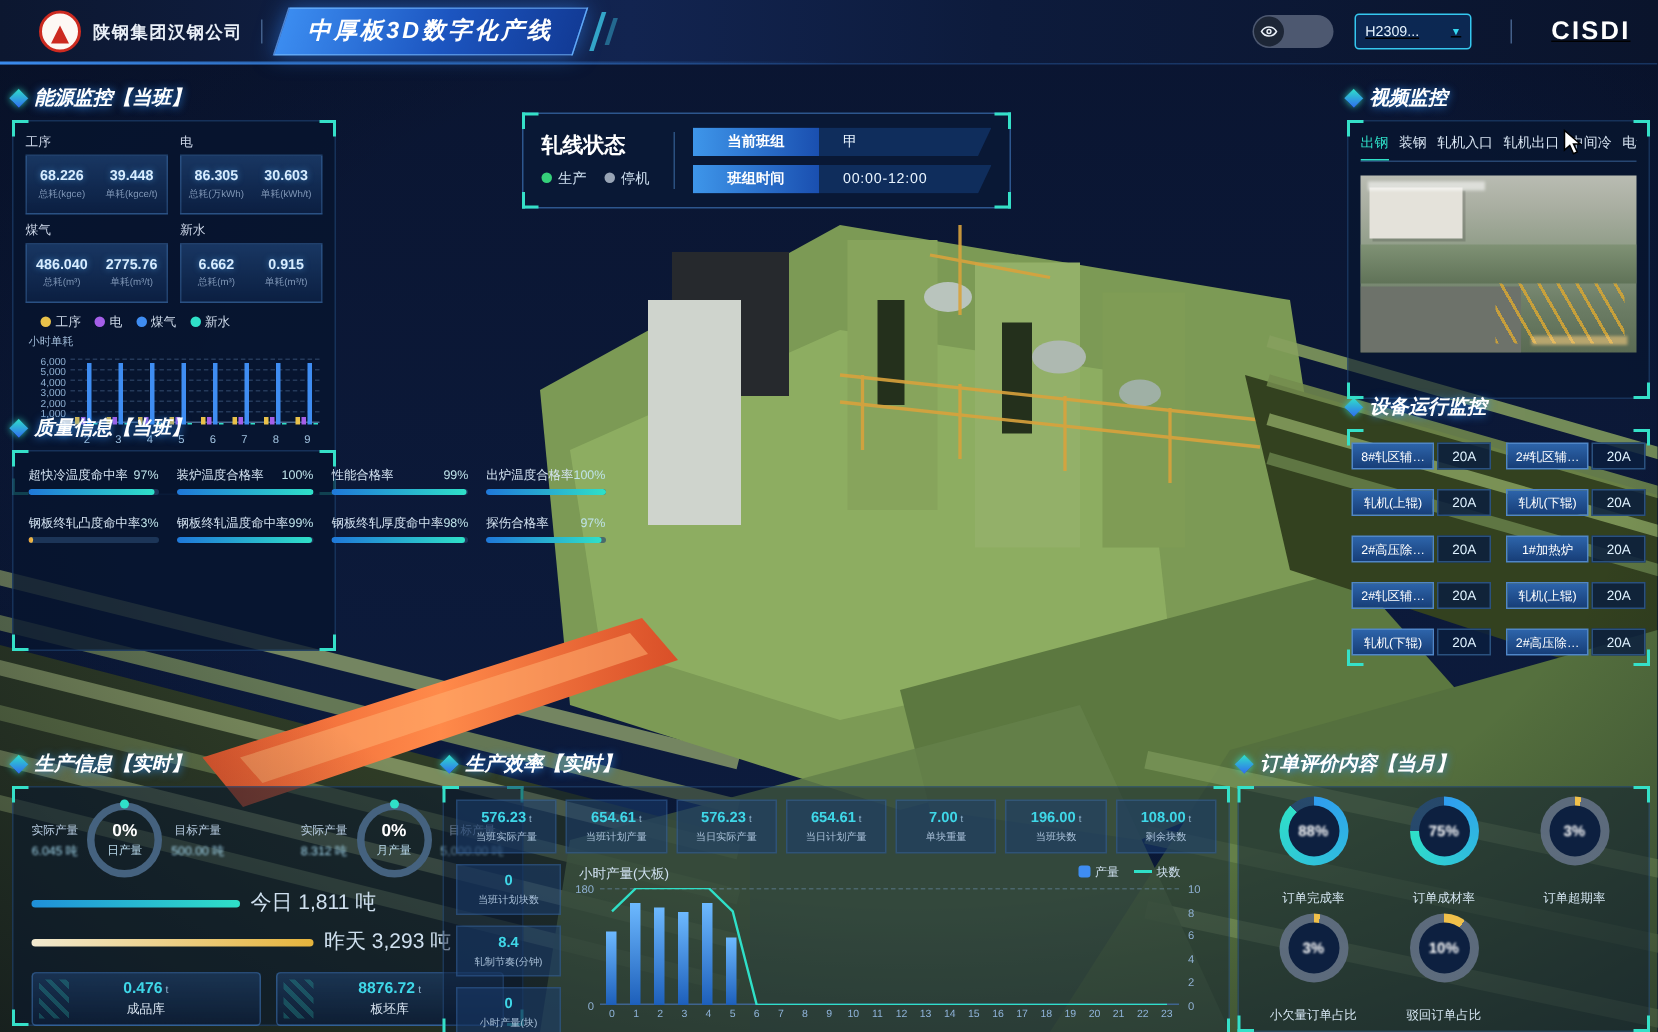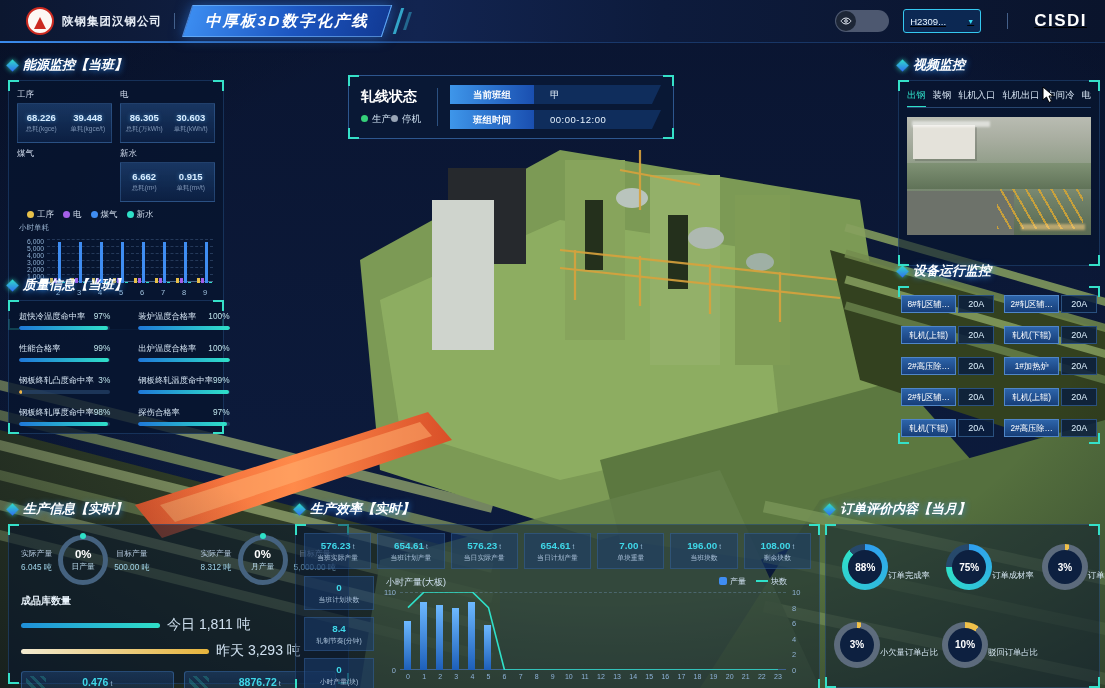--- a/index.html
+++ b/index.html
@@ -63,32 +63,32 @@
   .e-ylab{font-size:7.5px;color:#9ab4d0;margin-left:2px;}
   #energy-chart{position:relative;height:62px;margin-top:2px;}
   .tickline{position:absolute;left:30px;right:2px;height:1px;border-top:1px dashed rgba(110,150,200,.28);}
   .tickline.base{border-top:1px solid rgba(130,170,215,.55);}
   .ticklab{position:absolute;left:0;width:27px;text-align:right;font-size:6.8px;color:#8fb0d2;}
   .ebar{position:absolute;width:3px;}
   .exlab{position:absolute;bottom:0;width:14px;text-align:center;font-size:7.5px;color:#9fc0dd;}
   
   #quality{left:8px;top:276px;width:216px;}
   #quality .p-body{height:134px;padding:10px 10px 6px;box-sizing:border-box;}
-  .q-grid{display:grid;grid-template-columns:1fr 1fr;gap:13px 28px;}
+  .q-grid{display:grid;grid-template-columns:1fr 1fr 1fr 1fr;gap:13px 12px;}
   .q-head{display:flex;justify-content:space-between;align-items:baseline;}
   .q-label{font-size:8.3px;color:#d5e4f2;white-space:nowrap;overflow:hidden;max-width:76px;filter:blur(.3px);}
   .q-pct{font-size:8.3px;color:#bfe3ea;filter:blur(.5px);}
   .q-track{margin-top:4px;height:4px;border-radius:2px;background:rgba(40,70,110,.65);overflow:hidden;}
   .q-fill{height:100%;border-radius:2px;background:linear-gradient(90deg,#1f78d9,#2fe0c8);}
   .q-fill.amber{background:linear-gradient(90deg,#e8a03c,#f0c04a);}
   
   #status{left:348px;top:75px;width:326px;height:64px;box-sizing:border-box;z-index:11;
     background:rgba(9,25,54,.84);border:1px solid #2d568e;display:flex;align-items:center;padding:8px 12px;}
   .st-title{font-size:14px;font-weight:bold;color:#fff;}
-  .st-legend{display:flex;margin-top:7px;font-size:9.5px;color:#cfe0f0;}
+  .st-legend{display:flex;gap:12px;margin-top:7px;font-size:9.5px;color:#cfe0f0;}
   .st-legend .dot{width:7px;height:7px;border-radius:50%;display:inline-block;margin-right:4px;vertical-align:0;}
   .st-div{width:1px;height:38px;background:#2b5080;margin:0 12px 0 16px;}
   .st-rows{flex:1;display:flex;flex-direction:column;gap:6px;}
   .st-row{display:flex;height:19px;clip-path:polygon(0 0,100% 0,calc(100% - 9px) 100%,0 100%);
     background:rgba(25,70,140,.45);}
   .st-chip{width:84px;text-align:center;line-height:19px;font-size:9.5px;font-weight:bold;color:#fff;
     background:linear-gradient(90deg,#3e96ea,#1a4fb0);}
   .st-val{flex:1;line-height:19px;font-size:9.5px;color:#e8f4ff;padding-left:16px;letter-spacing:.5px;}
   
   #video{left:898px;top:56px;width:202px;}
@@ -168,21 +168,21 @@
   .fc-base{position:absolute;left:0;right:0;bottom:0;border-top:1px solid #3f648f;}
   .fc-llab{position:absolute;right:100%;margin-right:4px;font-size:7.5px;color:#8fb0d2;}
   .fc-rlab{position:absolute;left:100%;margin-left:6px;font-size:7.5px;color:#8fb0d2;}
   .fc-bar{position:absolute;bottom:0;width:7px;background:linear-gradient(180deg,#6db9ff,#1d5fba);}
   .fc-x{position:absolute;top:100%;margin-top:3px;width:16px;text-align:center;font-size:7px;color:#8fb3d9;}
   .fc-svg{position:absolute;left:0;top:0;}
   
   #order{left:825px;top:500px;width:275px;}
   #order .p-body{height:164px;padding:6px 8px;box-sizing:border-box;background:rgba(8,22,46,.5);}
   .o-grid{display:grid;grid-template-columns:1fr 1fr 1fr;gap:5px 4px;height:100%;}
-  .o-cell{display:flex;flex-direction:row;align-items:center;justify-content:center;}
+  .o-cell{display:flex;flex-direction:column;align-items:center;justify-content:center;}
   .donut{width:46px;height:46px;border-radius:50%;position:relative;display:flex;align-items:center;justify-content:center;}
   .donut.teal{background:conic-gradient(#2f9df0 0deg,#2fe0c8 calc(var(--p)*3.6deg),rgba(38,73,110,.95) calc(var(--p)*3.6deg));}
   .donut.amber{background:conic-gradient(#f0c04a calc(var(--p)*3.6deg),rgba(98,112,132,.9) calc(var(--p)*3.6deg));}
   .donut::before{content:"";position:absolute;inset:6px;border-radius:50%;background:#0d2040;}
   .donut .pc{position:relative;z-index:1;font-size:10px;font-weight:bold;color:#fff;filter:blur(.6px);}
   .o-lab{font-size:8.3px;color:#d5e6f2;margin-top:16px;white-space:nowrap;filter:blur(.3px);}
   
   .cursor{position:absolute;left:1042px;top:86px;z-index:40;pointer-events:none;}
 </style>
 </head>
@@ -322,20 +322,30 @@
               <div class="e-unit">总耗(万kWh)</div>
             </div>
             <div class="e-half">
               <div class="e-val">30.603</div>
               <div class="e-unit">单耗(kWh/t)</div>
             </div>
           </div>
         </div>
         <div>
           <div class="e-cat">煤气</div>
+          <div class="e-box">
+            <div class="e-half">
+              <div class="e-val">486.040</div>
+              <div class="e-unit">总耗(m³)</div>
+            </div>
+            <div class="e-half">
+              <div class="e-val">2775.76</div>
+              <div class="e-unit">单耗(m³/t)</div>
+            </div>
+          </div>
         </div>
         <div>
           <div class="e-cat">新水</div>
           <div class="e-box">
             <div class="e-half">
               <div class="e-val">6.662</div>
               <div class="e-unit">总耗(m³)</div>
             </div>
             <div class="e-half">
               <div class="e-val">0.915</div>
@@ -641,21 +651,20 @@
             <span class="tick"></span>
             <div class="pc">0%</div>
             <div class="nm">月产量</div>
           </div>
           <div class="g-side">
             <div class="g-lab">目标产量</div>
             <div class="g-val">5,000.00 吨</div>
           </div>
         </div>
       </div>
-    <div class="inv-title">成品库数量</div>
     <div id="inv-bars">
         <div class="inv-row">
           <span class="inv-bar teal" style="width: 139px;"></span>
           <span class="inv-txt">今日 1,811 吨</span>
         </div>
         <div class="inv-row">
           <span class="inv-bar yellow" style="width: 188px;"></span>
           <span class="inv-txt">昨天 3,293 吨</span>
         </div>
       </div>
@@ -726,21 +735,21 @@
         </div>
       <div class="f-chart">
         <div class="fc-title">小时产量(大板)</div>
         <div class="fc-legend" id="eff-legend">
             <span><span class="sq" style="background: rgb(63, 141, 242);"></span>产量</span>
             <span><span class="ln" style="background: rgb(47, 224, 200);"></span>块数</span>
           </div>
         <div class="fc-plot" id="eff-plot">
           <div class="fc-top"></div>
             <div class="fc-base"></div>
-        <span class="fc-llab" style="top: -4px;">110</span>
+        <span class="fc-llab" style="top: -4px;">180</span>
             <span class="fc-llab" style="top: 74px;">0</span>
             <span class="fc-rlab" style="top: -4px;">10</span>
             <span class="fc-rlab" style="top: 11.6px;">8</span>
             <span class="fc-rlab" style="top: 27.2px;">6</span>
             <span class="fc-rlab" style="top: 42.8px;">4</span>
             <span class="fc-rlab" style="top: 58.4px;">2</span>
             <span class="fc-rlab" style="top: 74px;">0</span>
             <div class="fc-bar" style="left: 4px; height: 48.75px;"></div>
             <div class="fc-bar" style="left: 20.0833px; height: 68.25px;"></div>
             <div class="fc-bar" style="left: 36.1667px; height: 65px;"></div>

